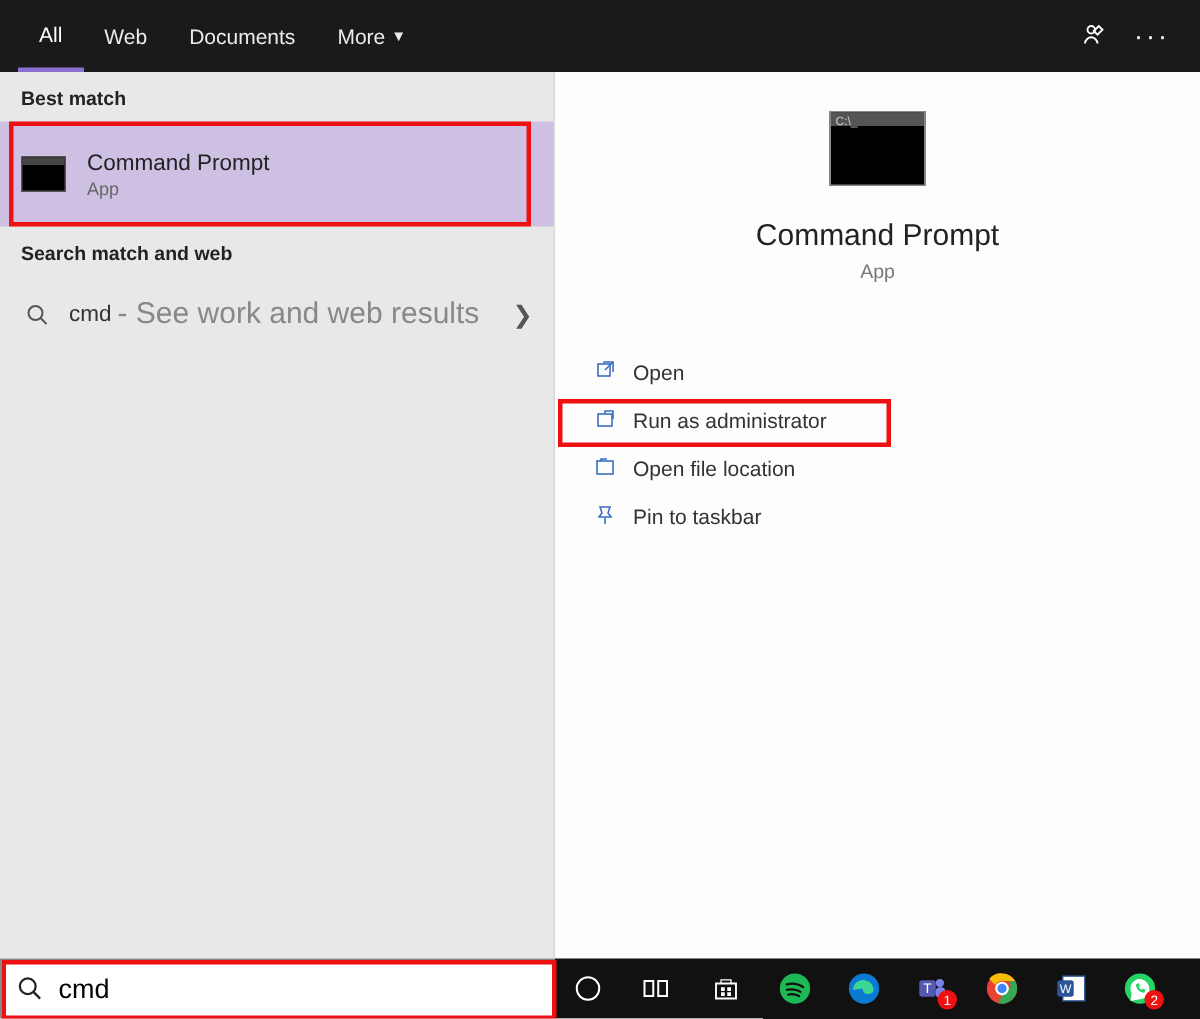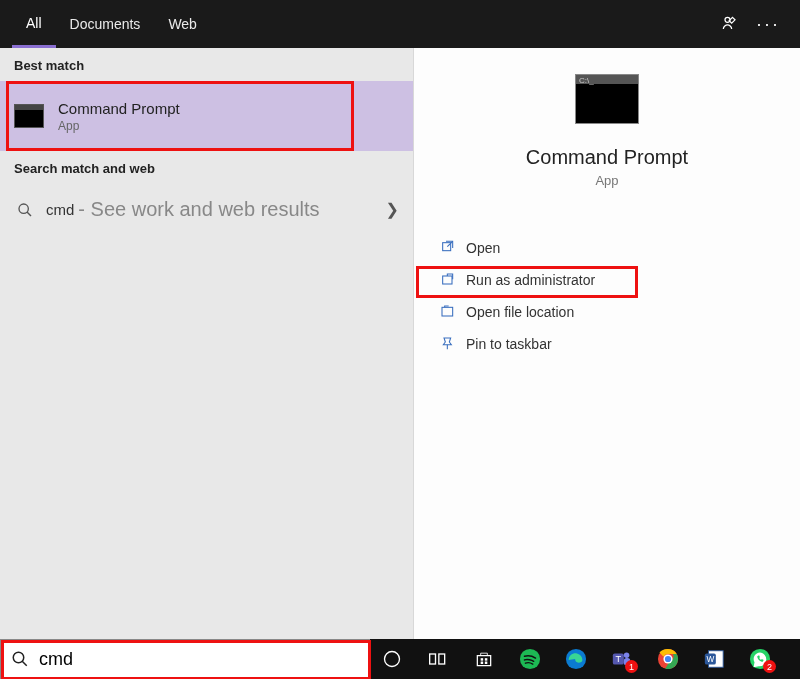--- a/index.html
+++ b/index.html
@@ -8,21 +8,21 @@
 
   
   .topbar { background: #1a1a1a; height: 48px; display: flex; align-items: center; padding: 0 12px; color: #ccc; position: relative; }
   .tab { padding: 0 14px; height: 48px; display: flex; align-items: center; font-size: 14px; cursor: pointer; color: #eaeaea; }
   .tab.active { color: #fff; border-bottom: 3px solid #8a6fd1; }
   .more-caret { margin-left: 4px; font-size: 10px; }
   .topbar-right { margin-left: auto; display: flex; align-items: center; gap: 16px; padding-right: 8px; }
   .feedback-icon svg, .ellipsis { color: #fff; }
 
   .content { flex: 1; display: flex; }
-  .left-pane { width: 414px; background: #e8e8e8; display: flex; flex-direction: column; border-right: 1px solid #d8d8d8; }
+  .left-pane { width: 370px; background: #e8e8e8; display: flex; flex-direction: column; border-right: 1px solid #d8d8d8; }
   .section-label { font-size: 13px; font-weight: 600; color: #222; padding: 10px 14px 8px 14px; }
   .result-item { display: flex; align-items: center; padding: 10px 14px; position: relative; }
   .result-item.best { background: #cdc0e3; height: 70px; }
   .result-icon { width: 30px; height: 24px; background: #000; border: 1px solid #555; margin-right: 14px; flex: none; position: relative; }
   .result-icon::before { content:""; position:absolute; top:0; left:0; right:0; height:5px; background:#444; }
   .result-text { display: flex; flex-direction: column; }
   .result-title { font-size: 15px; color: #222; }
   .result-sub { font-size: 12px; color: #666; margin-top: 2px; }
   .highlight-box { position: absolute; border: 3px solid #e11; pointer-events: none; }
   .hl-best { left: 6px; top: 0px; width: 348px; height: 70px; }
@@ -57,22 +57,26 @@
   .badge { position:absolute; bottom:-2px; right:-4px; background:#e11; color:#fff; font-size:9px; border-radius:50%; width:13px; height:13px; display:flex; align-items:center; justify-content:center; }
 
   svg { display:block; }
 </style>
 </head>
 <body>
 
 <div class="root">
   <div class="topbar">
     <div class="tab active">All</div>
+    <div class="tab">Web</div>
     <div class="tab">Documents</div>
-    <div class="tab">Web</div>
+    <div class="tab">
+        <span>More</span>
+        <span class="more-caret">▼</span>
+      </div>
     <div class="topbar-right">
       <span class="feedback-icon">
         <svg width="20" height="20" viewBox="0 0 24 24" fill="none" stroke="#fff" stroke-width="1.5">
             <circle cx="9" cy="7" r="3"></circle>
             <path d="M4 18c0-3 3-5 5-5s5 2 5 5"></path>
             <path d="M15 4l3 3-4 4-3-3z"></path>
           </svg>
       </span>
       <span class="ellipsis" style="font-size:18px;letter-spacing:2px;">···</span>
     </div>

